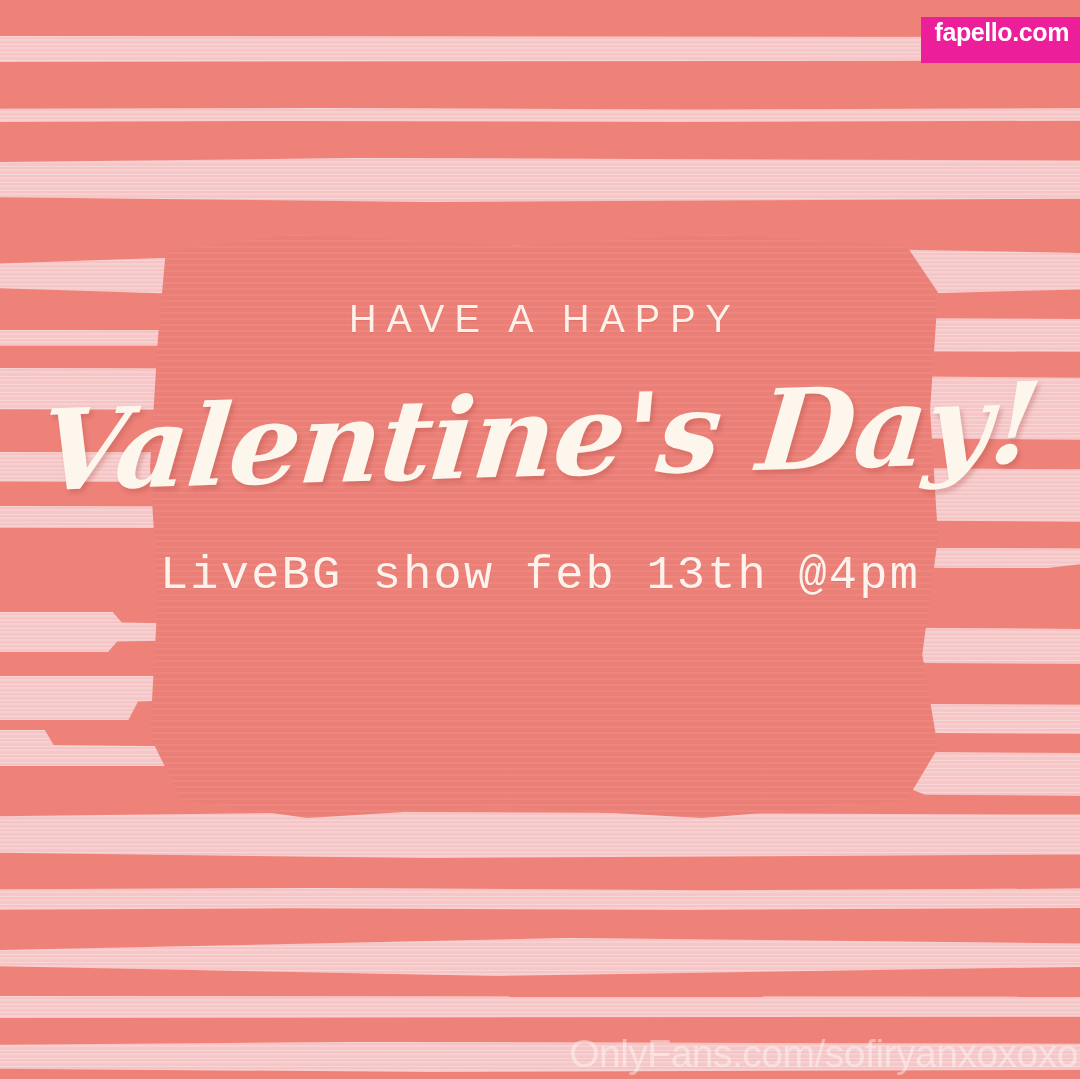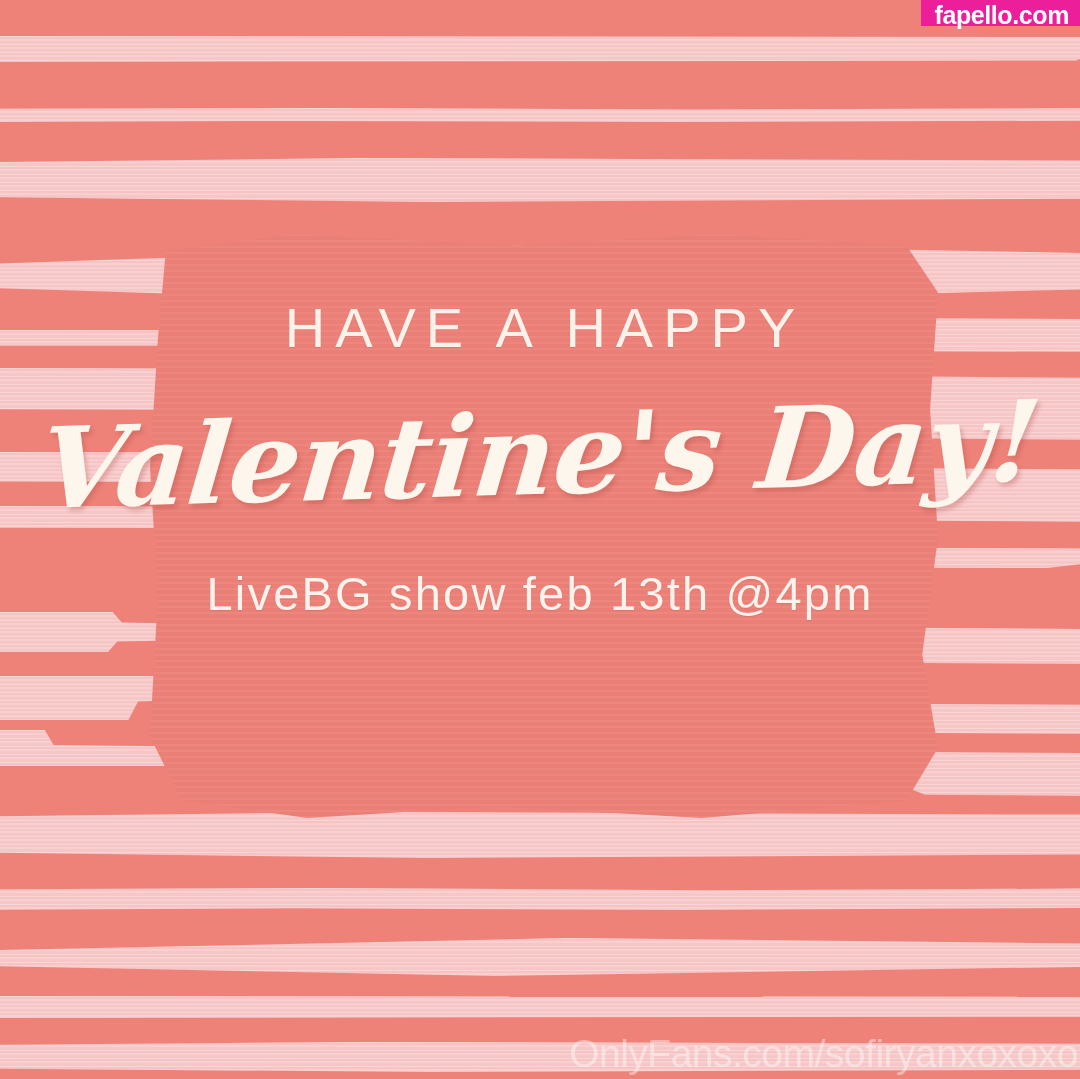--- a/index.html
+++ b/index.html
@@ -85,57 +85,57 @@
     position: absolute;
     left: 0;
     right: 0;
     top: 300px;
     text-align: center;
     z-index: 5;
   }
   #eyebrow {
     font-family: "Liberation Sans", sans-serif;
     font-weight: 300;
-    font-size: 56px;
+    font-size: 38px;
     letter-spacing: 10px;
     color: #fdf2ea;
     text-indent: 10px;
     line-height: 1;
     text-shadow: 0 1px 1px rgba(160,60,55,.18);
   }
   #headline {
     margin-top: 42px;
     font-family: "DejaVu Serif", "Liberation Serif", serif;
     font-style: italic;
     font-weight: 700;
     font-size: 112px;
     line-height: 1.02;
     color: #fdf6ec;
     letter-spacing: -1px;
     transform: skewX(-7deg) rotate(-1.6deg);
     text-shadow: 3px 4px 4px rgba(170,70,62,.30);
   }
   #subline {
     margin-top: 52px;
-    font-family: Liberation Sans, sans-serif;
+    font-family: Liberation Mono, monospace;
     font-weight: 300;
     font-size: 47px;
     line-height: 1.28;
     letter-spacing: 2.2px;
     color: #fdf3ec;
     text-shadow: 0 1px 1px rgba(160,60,55,.16);
   }
   #subline .line { display: block; }
 
   
   #fapello-badge {
     position: absolute;
-    top: 0;
+    top: 17px;
     right: 0;
-    height: 26px;
+    height: 46px;
     padding: 0 11px 0 13px;
     background: #ed1e9a;
     color: #ffffff;
     font-family: "Liberation Sans", sans-serif;
     font-weight: 700;
     font-size: 25px;
     line-height: 30px;
     letter-spacing: -0.4px;
     z-index: 20;
     white-space: nowrap;

